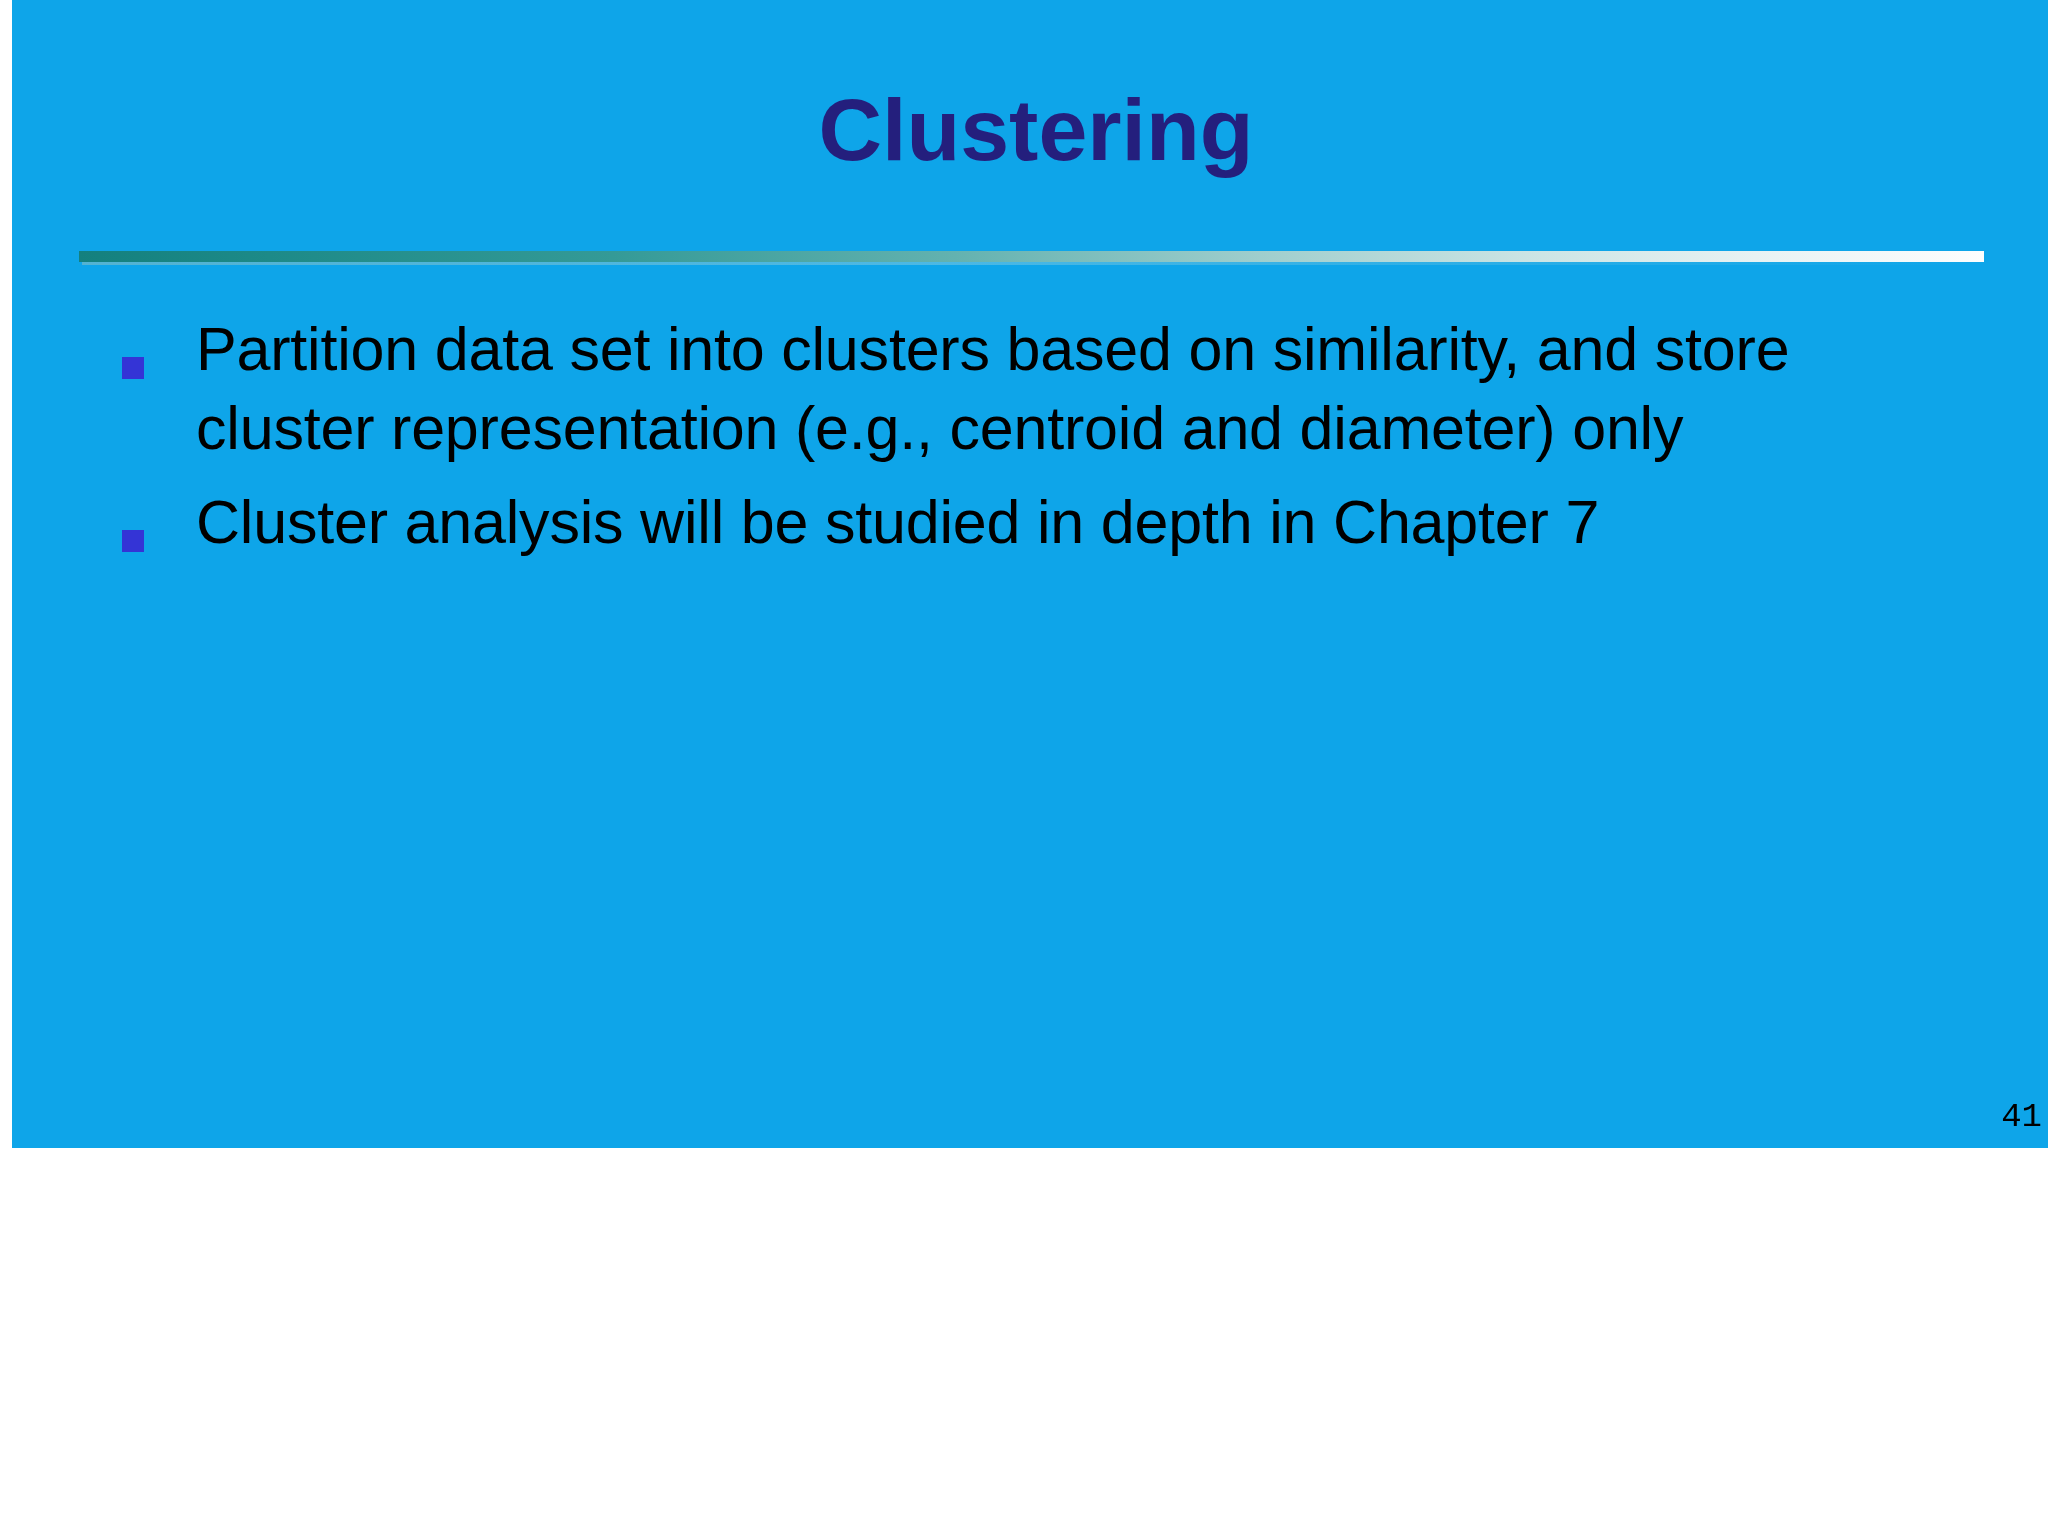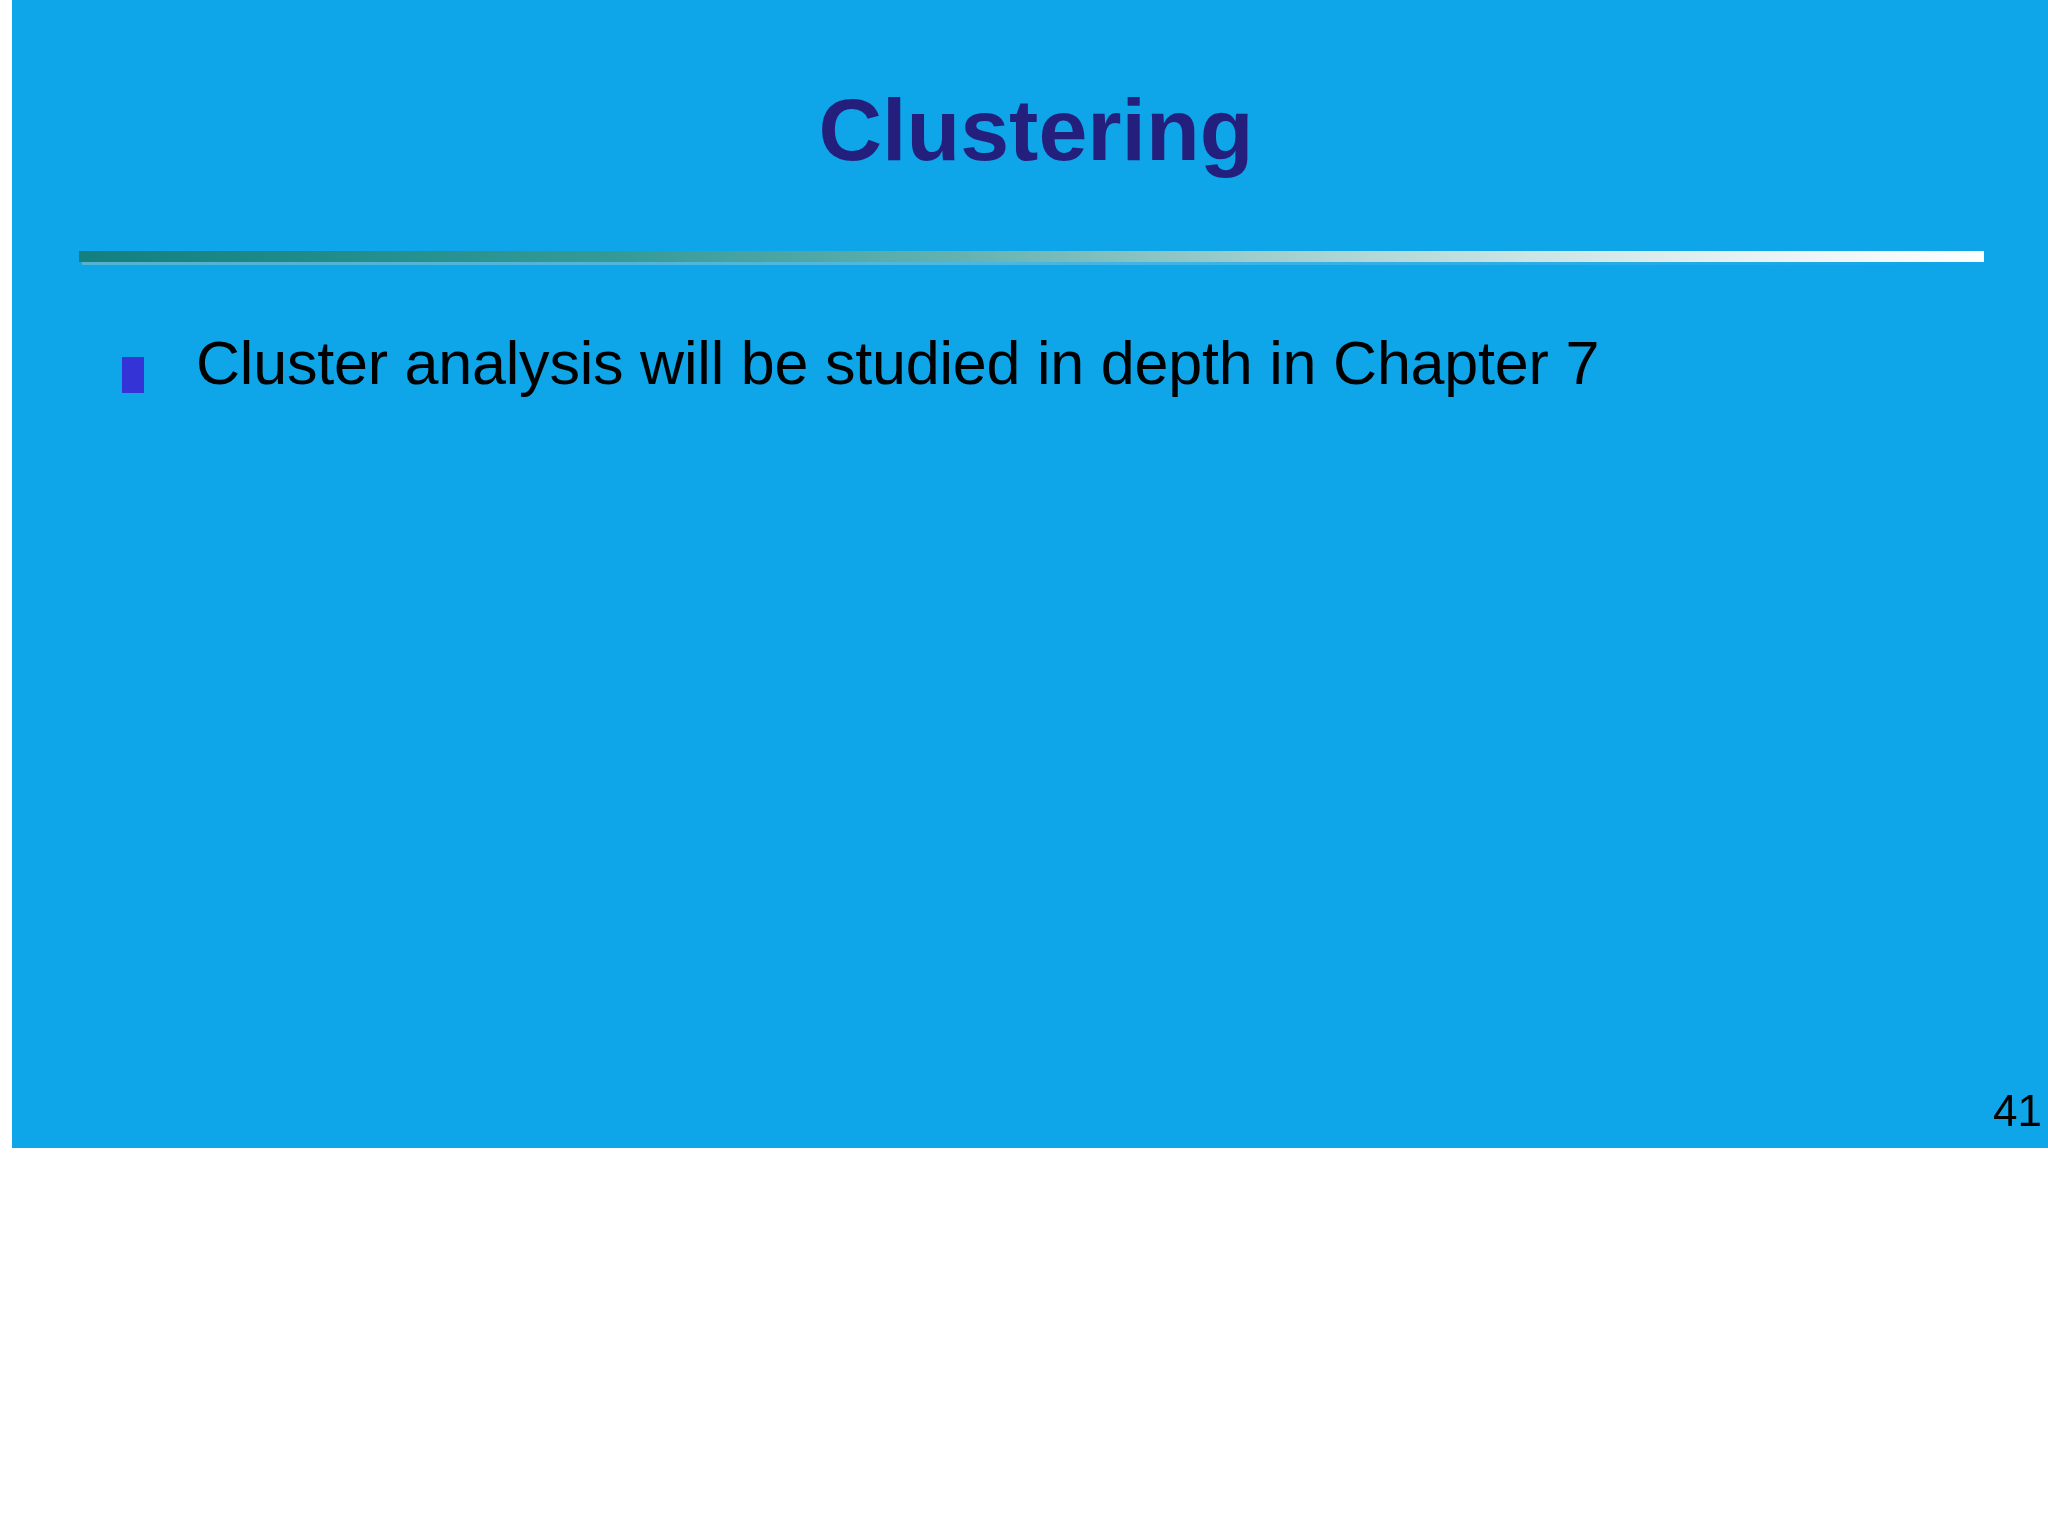--- a/index.html
+++ b/index.html
@@ -109,37 +109,41 @@
   .bullet-item.w2 .bullet-text { max-width: 1700px; }
   .bullet-item.w3 .bullet-text { max-width: 1715px; }
   .bullet-item.w4 .bullet-text { max-width: 1630px; }
   .bullet-item.w5 .bullet-text { max-width: 1800px; }
 
   
   .page-number {
     position: absolute;
     right: 18px;
     bottom: 12px;
-    font-size: 44px;
+    font-size: 34px;
     color: #000000;
-    font-family: Liberation Sans, sans-serif;
+    font-family: Liberation Mono, monospace;
   }
 </style>
 </head>
 <body>
 
 <div class="slide">
 
   <div class="slide-title">Clustering</div>
 
   <div class="title-rule"></div>
   <div class="title-rule-shadow"></div>
 
   <ul class="body-list">
 
+    <li class="bullet-item w1">
+      <span class="bullet-marker"></span>
+      <span class="bullet-text">Partition data set into clusters based on similarity, and store cluster representation (e.g., centroid and diameter) only</span>
+    </li>
 
 
 
     <li class="bullet-item w4">
       <span class="bullet-marker"></span>
     </li>
 
     <li class="bullet-item w5">
       <span class="bullet-marker"></span>
       <span class="bullet-text">Cluster analysis will be studied in depth in Chapter 7</span>

